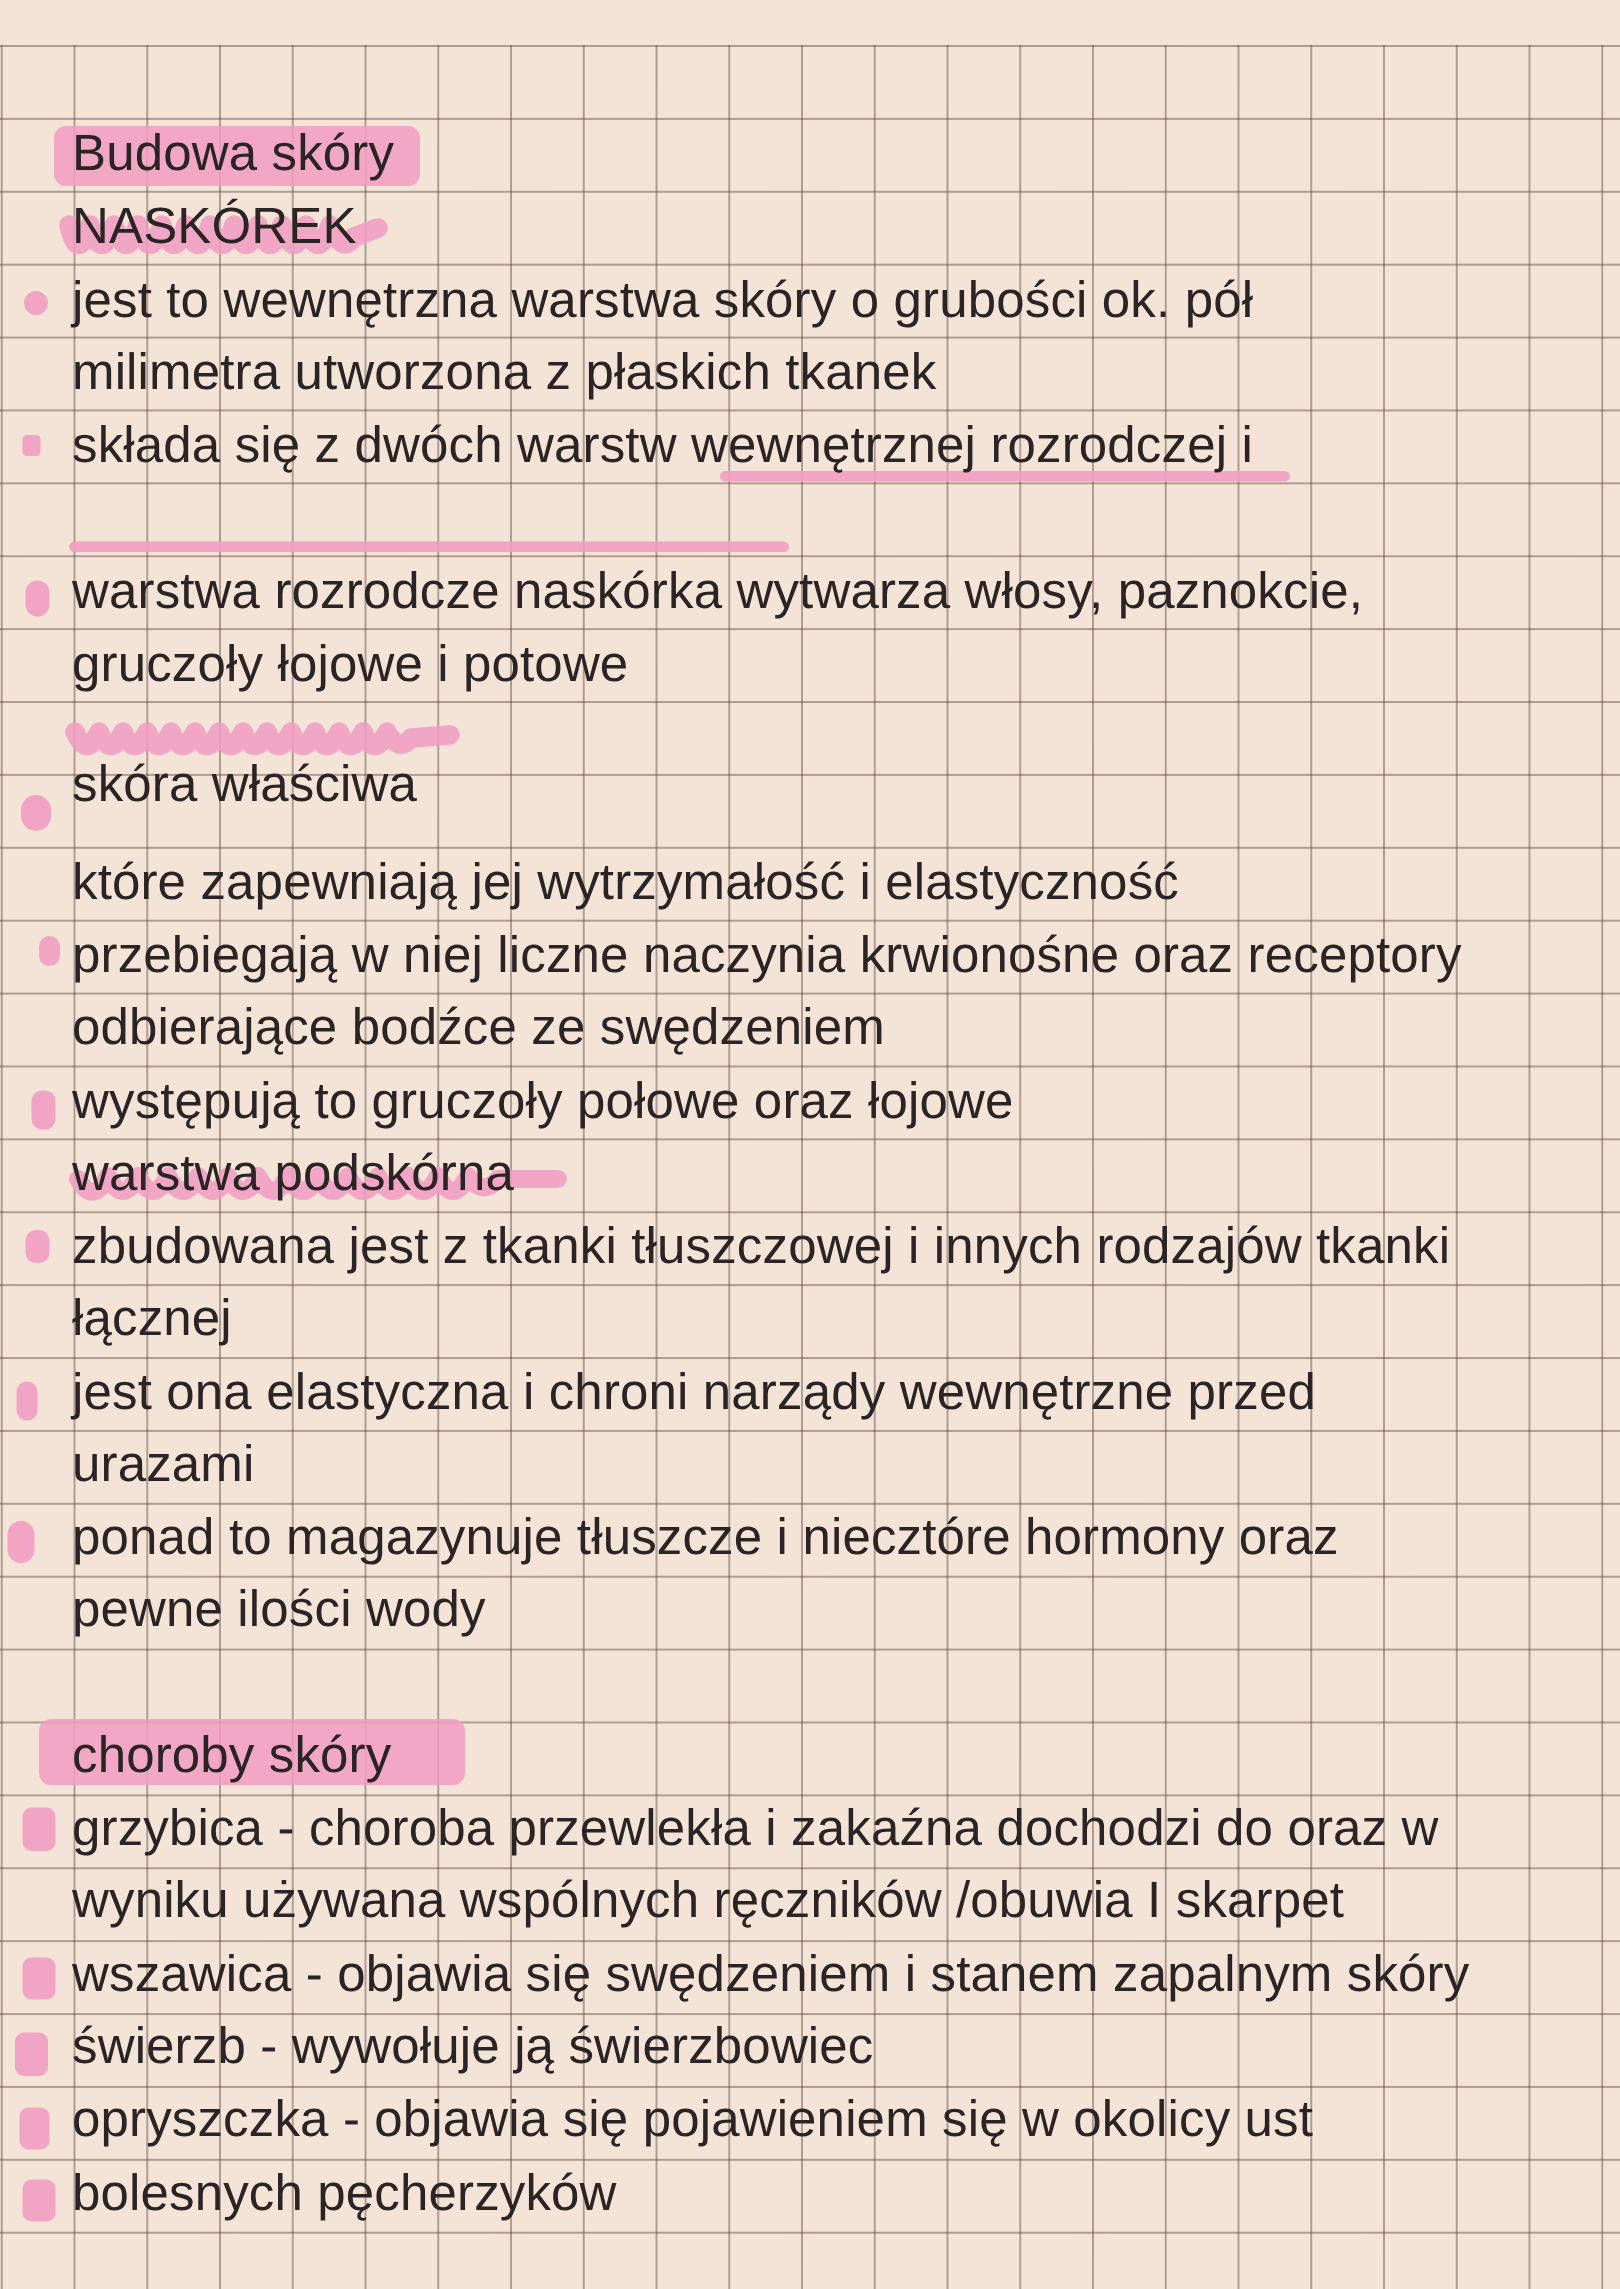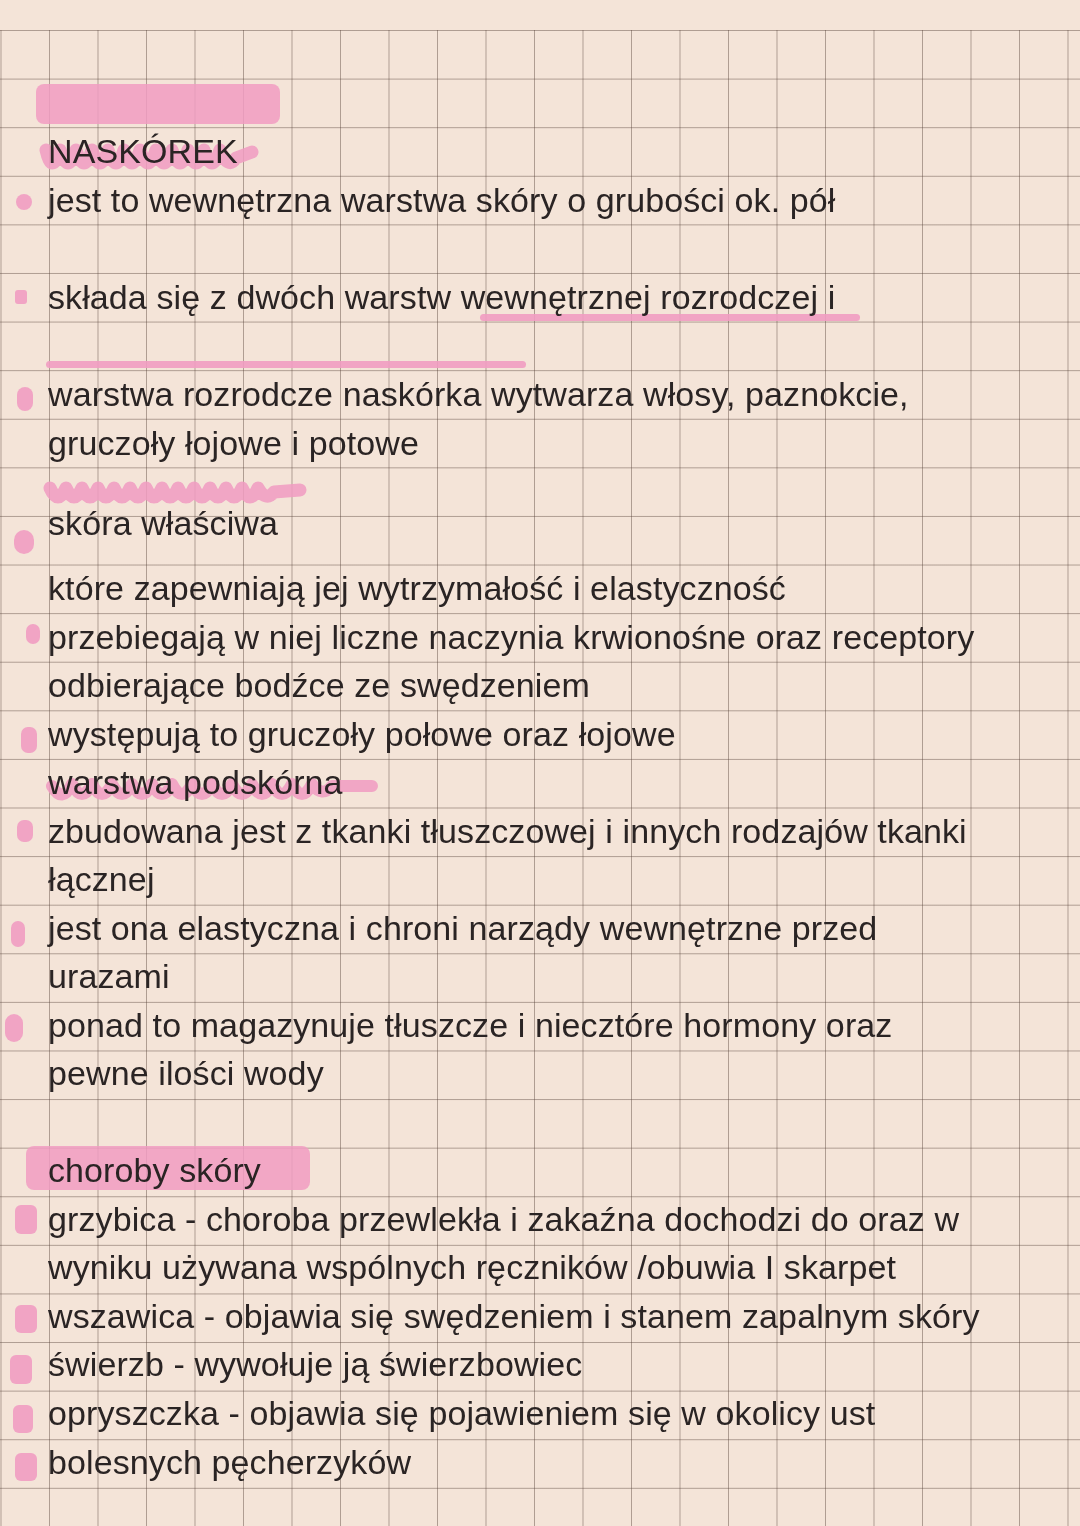--- a/index.html
+++ b/index.html
@@ -61,28 +61,30 @@
   .txt { position: relative; z-index: 2; }
 </style>
 </head>
 <body>
 
 <div class="grid"></div>
 
 <div class="page">
 
   <div class="hl" style="left:36px; top:84px; width:244px; height:40px;"></div>
+  <div class="line" style="top:78px;"><span class="txt">Budowa skóry</span></div>
 
   <svg class="squiggle" style="left:38px; top:136px;" width="222" height="46" viewBox="0 0 222 46">
     <path d="M8 14 Q14 40 22 14 Q30 40 38 14 Q46 40 54 14 Q62 40 70 14 Q78 40 86 14 Q94 40 102 14 Q110 40 118 14 Q126 40 134 14 Q142 40 150 14 Q158 40 166 14 Q174 40 182 14 Q190 34 198 22 L214 16" stroke="#f19cc2" stroke-width="13" fill="none" stroke-linecap="round" stroke-linejoin="round"></path>
   </svg>
   <div class="line" style="top:127px;"><span class="txt">NASKÓREK</span></div>
 
   <div class="bullet" style="left:16px; top:194px; width:16px; height:16px; border-radius:50%;"></div>
   <div class="line" style="top:176px;"><span class="txt">jest to wewnętrzna warstwa skóry o grubości ok. pół</span></div>
+  <div class="line" style="top:224px;"><span class="txt">milimetra utworzona z płaskich tkanek</span></div>
 
   <div class="bullet" style="left:15px; top:290px; width:12px; height:14px; border-radius:3px;"></div>
   <div class="under" style="left:480px; top:314px; width:380px;"></div>
   <div class="line" style="top:273px;"><span class="txt">składa się z dwóch warstw wewnętrznej rozrodczej i</span></div>
   <div class="under" style="left:46px; top:361px; width:480px;"></div>
 
   <div class="bullet" style="left:17px; top:387px; width:16px; height:24px; border-radius:8px;"></div>
   <div class="line" style="top:370px;"><span class="txt">warstwa rozrodcze naskórka wytwarza włosy, paznokcie,</span></div>
   <div class="line" style="top:419px;"><span class="txt">gruczoły łojowe i potowe</span></div>
 

